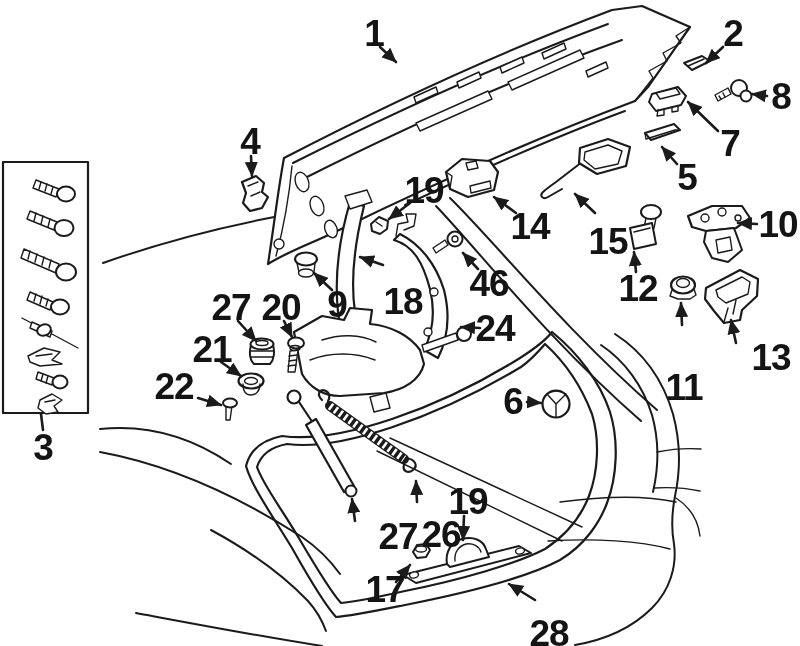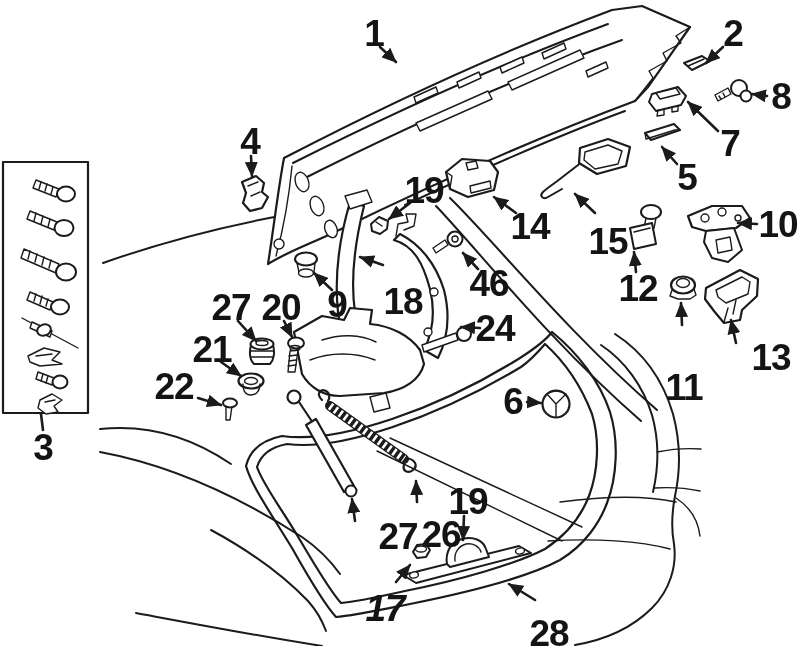--- a/index.html
+++ b/index.html
@@ -312,18 +312,18 @@
       <div class="part-label" style="left: 495px; top: 328px;">24</div>
       <div class="part-label" style="left: 684px; top: 339px; margin-top: 48px;">11</div>
       <div class="part-label" style="left: 739px; top: 357px; margin-left: 32px;">13</div>
       <div class="part-label" style="left: 212px; top: 349px;">21</div>
       <div class="part-label" style="left: 174px; top: 386px;">22</div>
       <div class="part-label" style="left: 513px; top: 401px;">6</div>
       <div class="part-label" style="left: 43px; top: 447px;">3</div>
       <div class="part-label" style="left: 419px; top: 534px; margin-left: 22px;">26</div>
       <div class="part-label" style="left: 468px; top: 501px;">19</div>
       <div class="part-label" style="left: 358px; top: 536px; margin-left: 40px;">27</div>
-      <div class="part-label" style="left: 385px; top: 608px; font-style: italic;">17</div>
+      <div class="part-label" style="left: 385px; top: 589px;">17</div>
       <div class="part-label" style="left: 549px; top: 633px;">28</div>
     </div>
 
 
 </div>
 
 </body></html>

